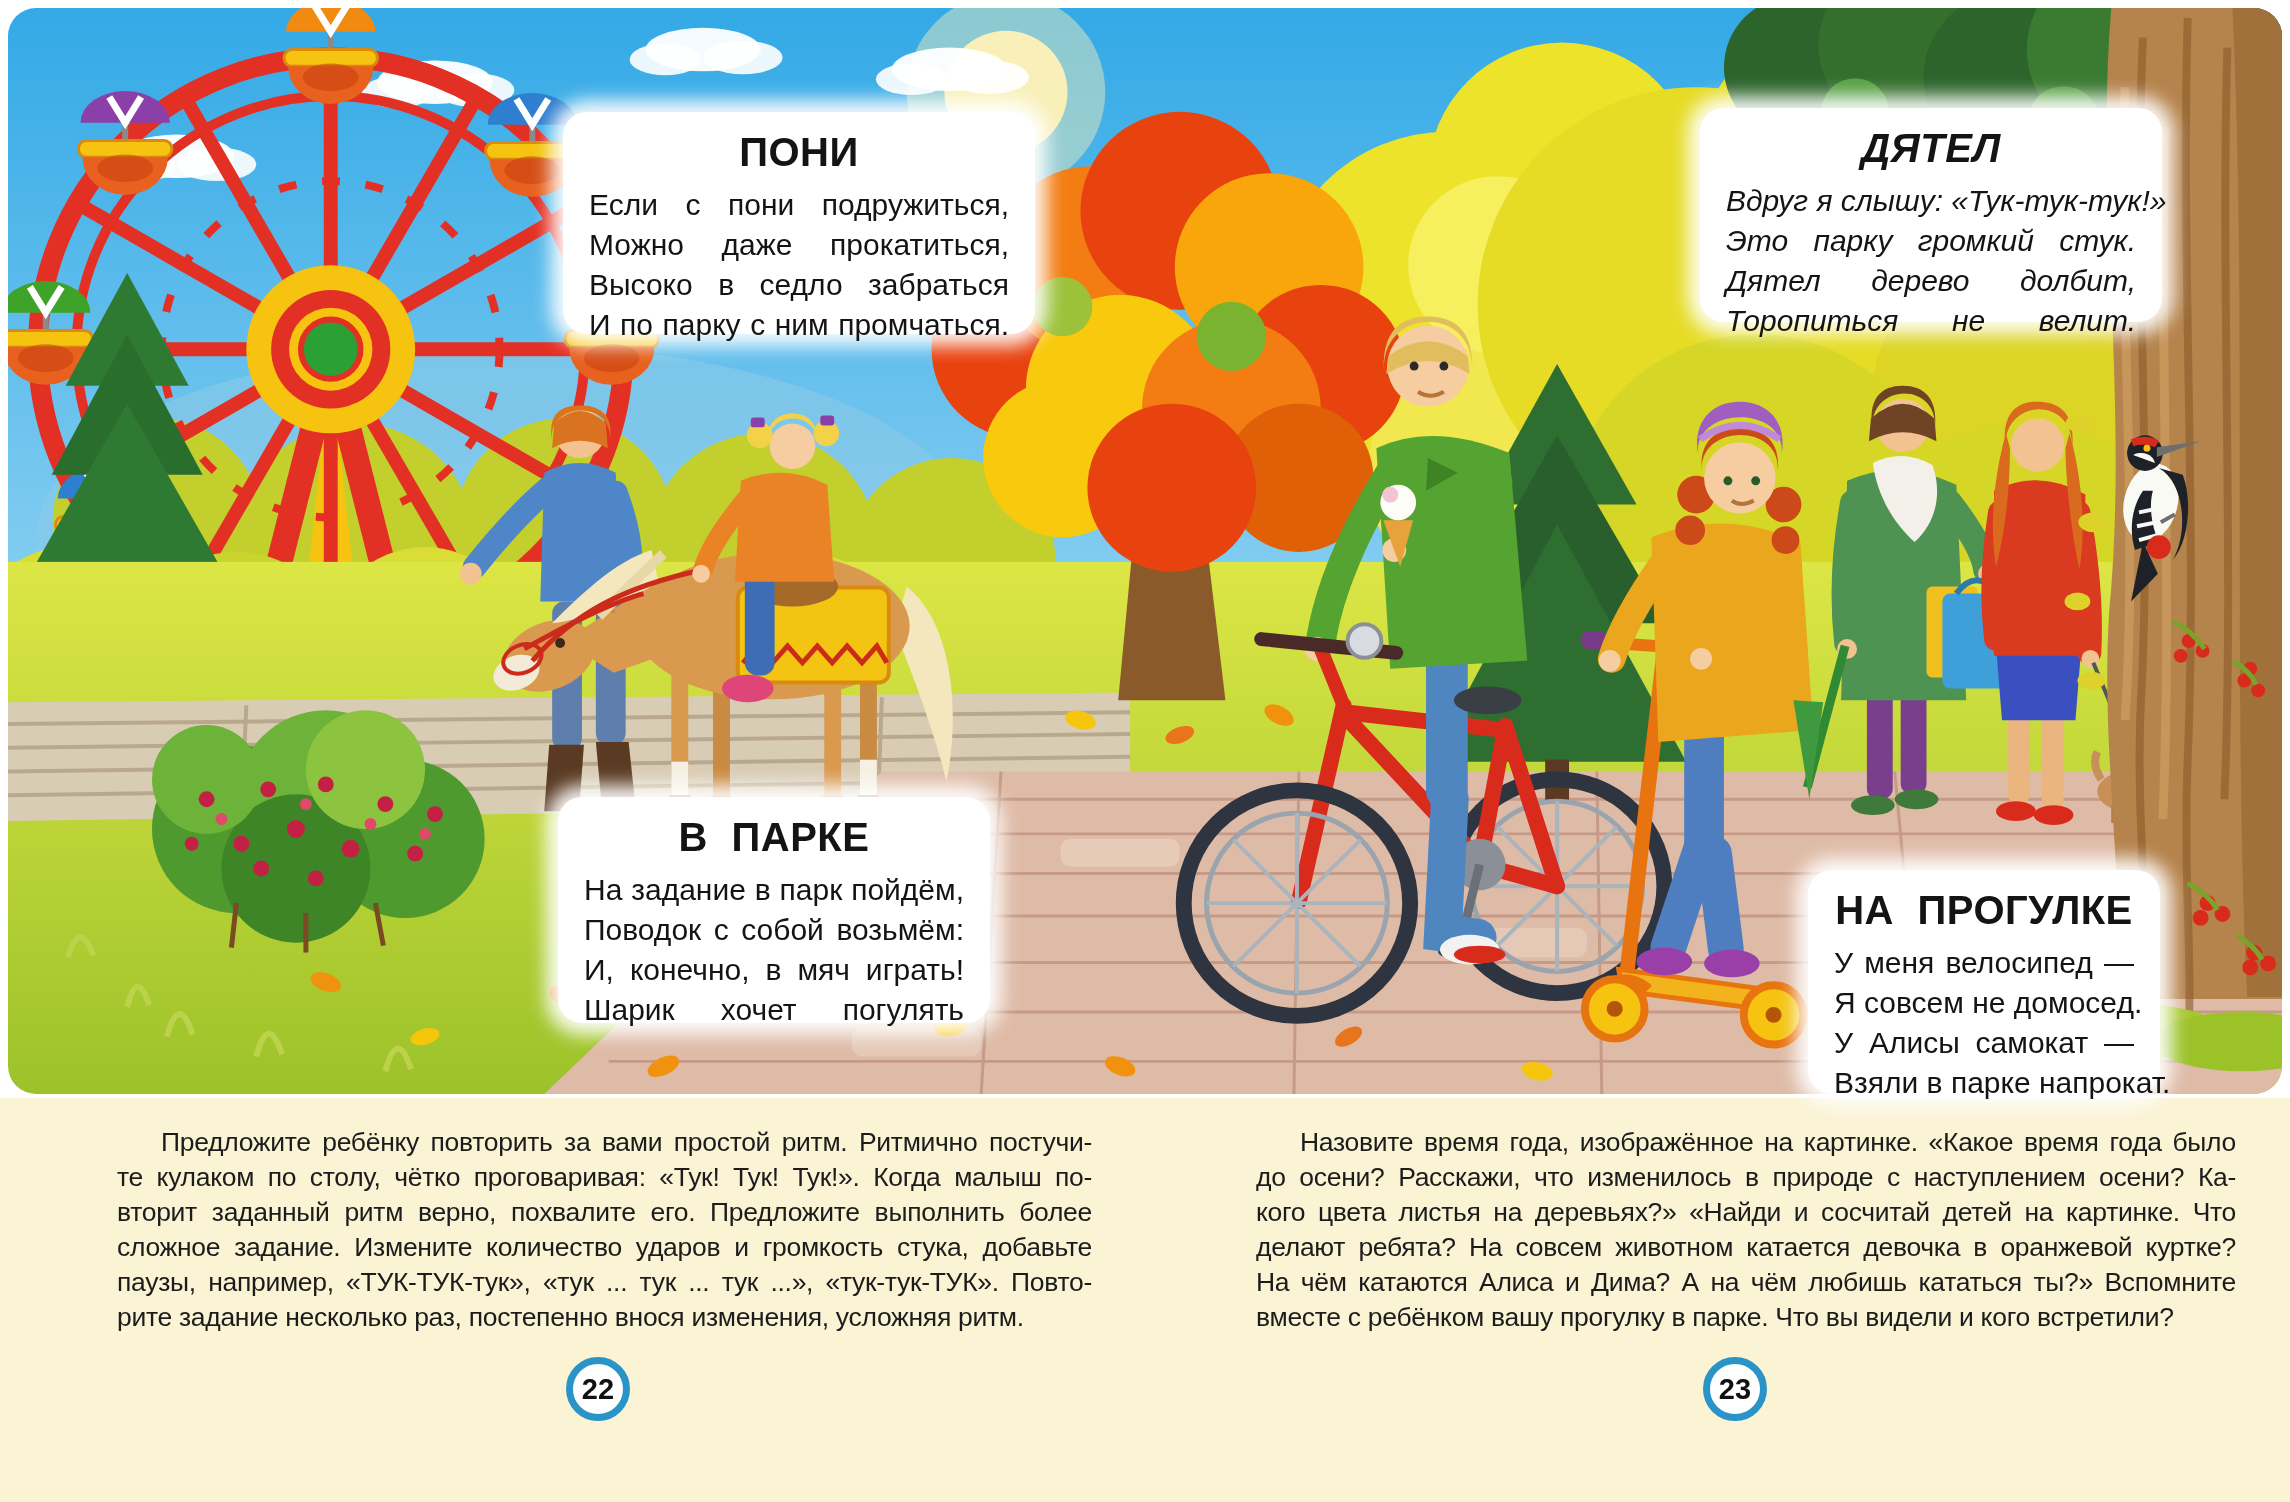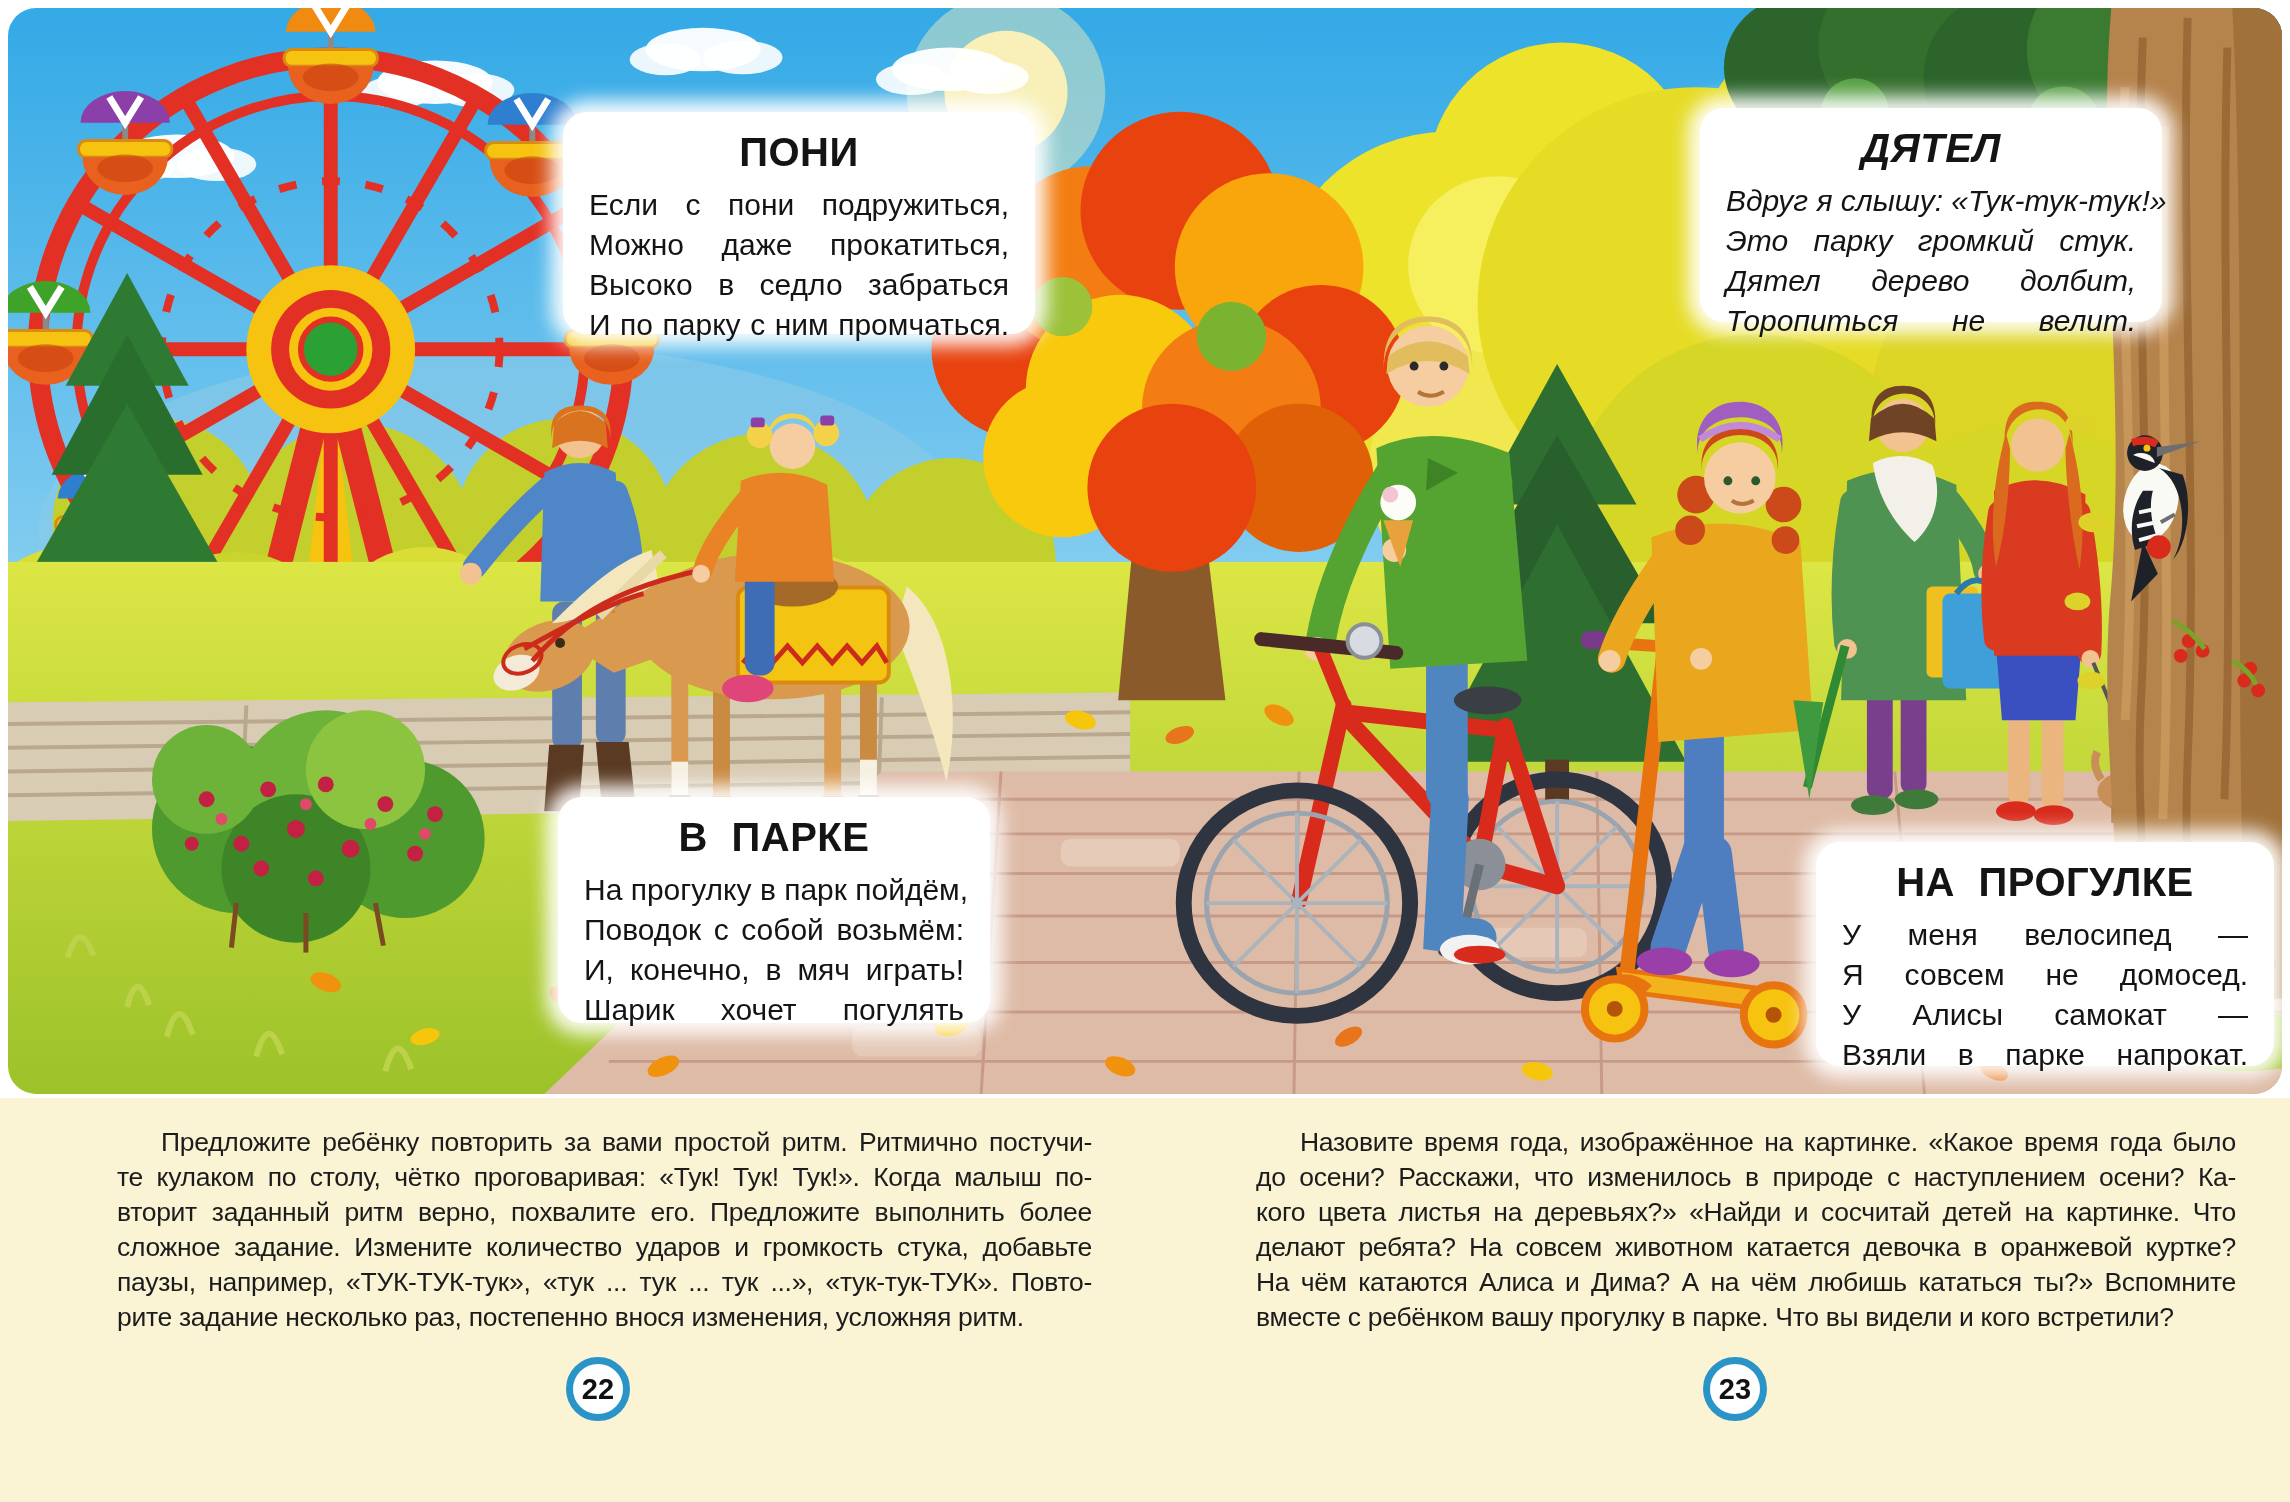--- a/index.html
+++ b/index.html
@@ -12,21 +12,21 @@
   .poem-box{position:absolute;background:#ffffff;border-radius:24px;
             box-shadow:0 0 18px 12px rgba(255,255,255,.92);
             padding:16px 26px 14px 26px;box-sizing:border-box;z-index:5;color:#141414;}
   .poem-title{font-weight:bold;font-size:40px;text-align:center;letter-spacing:.5px;
               word-spacing:12px;margin:2px 0 10px 0;}
   .poem-line{font-size:30px;line-height:40px;text-align:justify;text-align-last:justify;
              -moz-text-align-last:justify;white-space:nowrap;}
   #poem-poni   {left:563px; top:112px; width:472px; height:222px;}
   #poem-dyatel {left:1700px;top:108px; width:462px; height:214px;font-style:italic;}
   #poem-vparke {left:558px; top:797px; width:432px; height:226px;}
-  #poem-progulka{left:1808px;top:842px;width:458px; height:224px;margin-left:8px;}
+  #poem-progulka{left:1808px;top:870px;width:352px; height:224px;}
   #poem-progulka .poem-line{font-size:30px;}
   
   .notes-area{position:absolute;left:0;top:1098px;width:2290px;height:480px;background:#FAF3D4;}
   .note{position:absolute;top:27px;color:#1c1c1c;}
   .note-left {left:117px; width:975px;}
   .note-right{left:1256px;width:980px;}
   .note-line{font-size:26.5px;line-height:35px;letter-spacing:-.3px;
              text-align:justify;text-align-last:justify;-moz-text-align-last:justify;}
   .note-line.first{text-indent:44px;}
   .note-line.last{text-align-last:left;-moz-text-align-last:left;}
@@ -566,21 +566,21 @@
   <div class="poem-box" id="poem-dyatel">
     <div class="poem-title">ДЯТЕЛ</div>
     <div class="poem-line">Вдруг я слышу: «Тук-тук-тук!»</div>
     <div class="poem-line">Это парку громкий стук.</div>
     <div class="poem-line">Дятел дерево долбит,</div>
     <div class="poem-line">Торопиться не велит.</div>
   </div>
 
   <div class="poem-box" id="poem-vparke">
     <div class="poem-title">В ПАРКЕ</div>
-    <div class="poem-line">На прогулку в парк пойдём,</div>
+    <div class="poem-line">На задание в парк пойдём,</div>
     <div class="poem-line">Поводок с собой возьмём:</div>
     <div class="poem-line">И, конечно, в мяч играть!</div>
     <div class="poem-line">Шарик хочет погулять</div>
   </div>
 
   <div class="poem-box" id="poem-progulka">
     <div class="poem-title">НА ПРОГУЛКЕ</div>
     <div class="poem-line">У меня велосипед —</div>
     <div class="poem-line">Я совсем не домосед.</div>
     <div class="poem-line">У Алисы самокат —</div>

